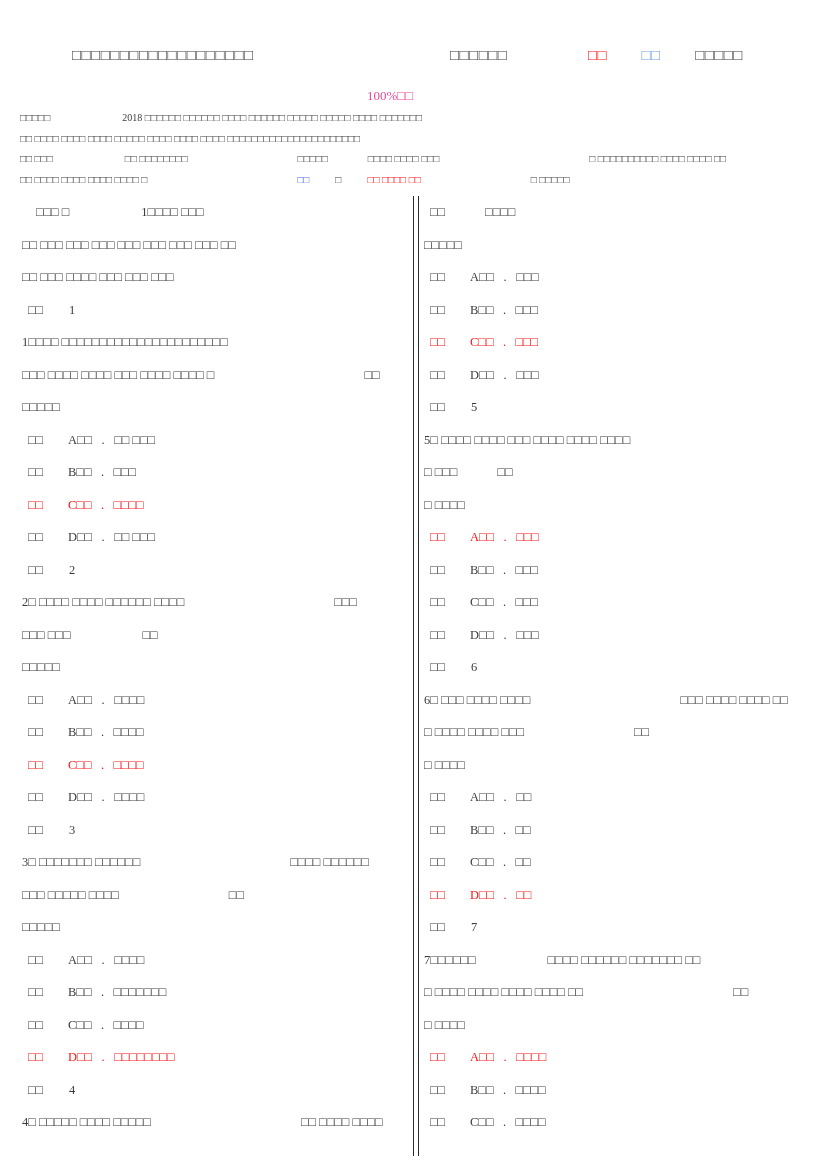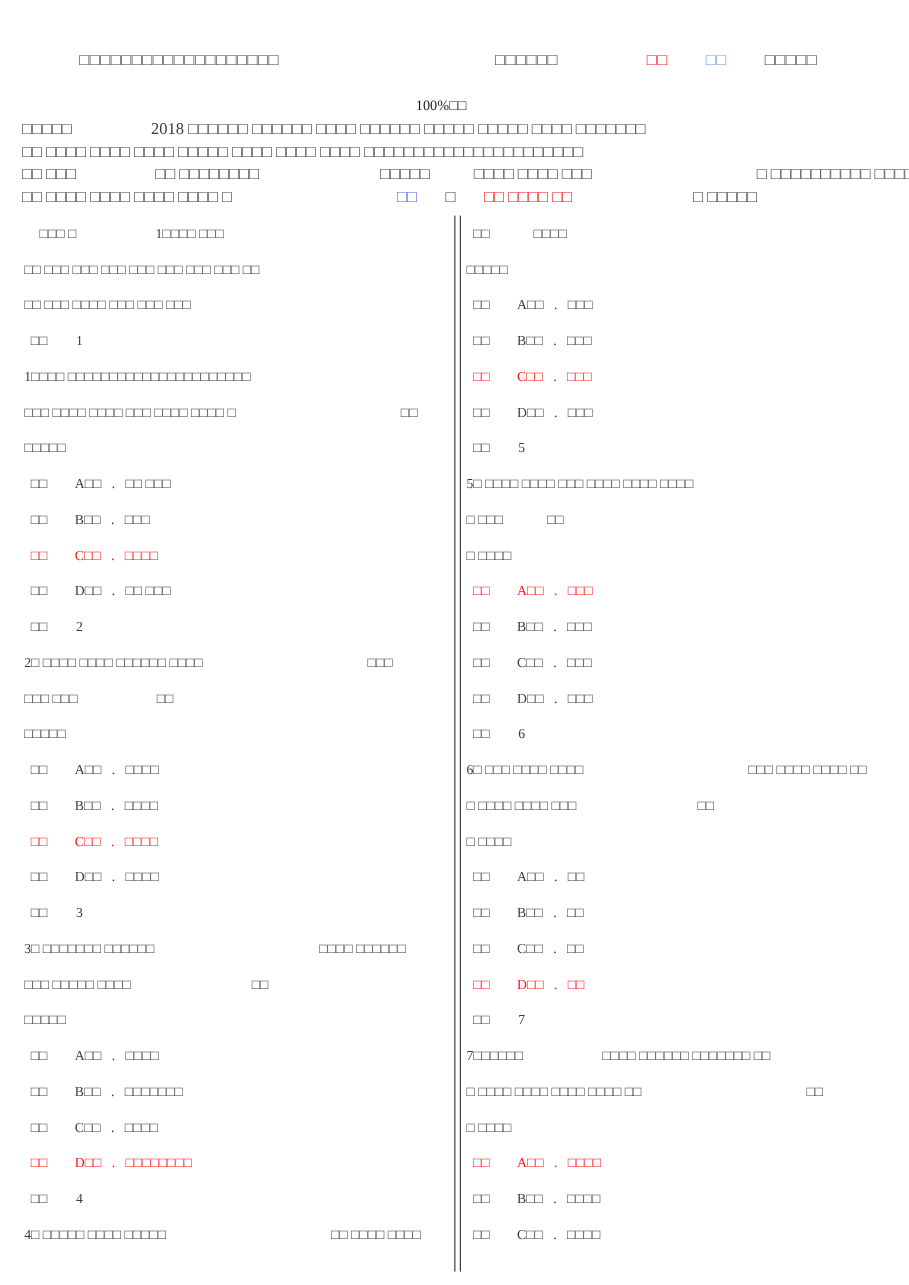--- a/index.html
+++ b/index.html
@@ -45,34 +45,34 @@
   }
   .gap-sm { display: inline-block; width: 26px; }
   .gap-md { display: inline-block; width: 40px; }
   .gap-lg { display: inline-block; width: 72px; }
   .gap-xl { display: inline-block; width: 110px; }
   .gap-xxl { display: inline-block; width: 150px; }
 
   .pct-line {
     position: absolute;
     top: 88px;
-    left: 17px;
+    left: 6px;
     width: 768px;
     text-align: center;
     font-size: 13px;
-    color: #0f172a;
+    color: #ec4899;
   }
 
   
   .intro {
     position: absolute;
     top: 108px;
     left: 20px;
     width: 790px;
-    font-size: 15px;
+    font-size: 10px;
     line-height: 20.5px;
     white-space: nowrap;
   }
   .intro .ln { display: block; height: 20.5px; }
 
   
   .columns {
     position: absolute;
     top: 196px;
     left: 0;

